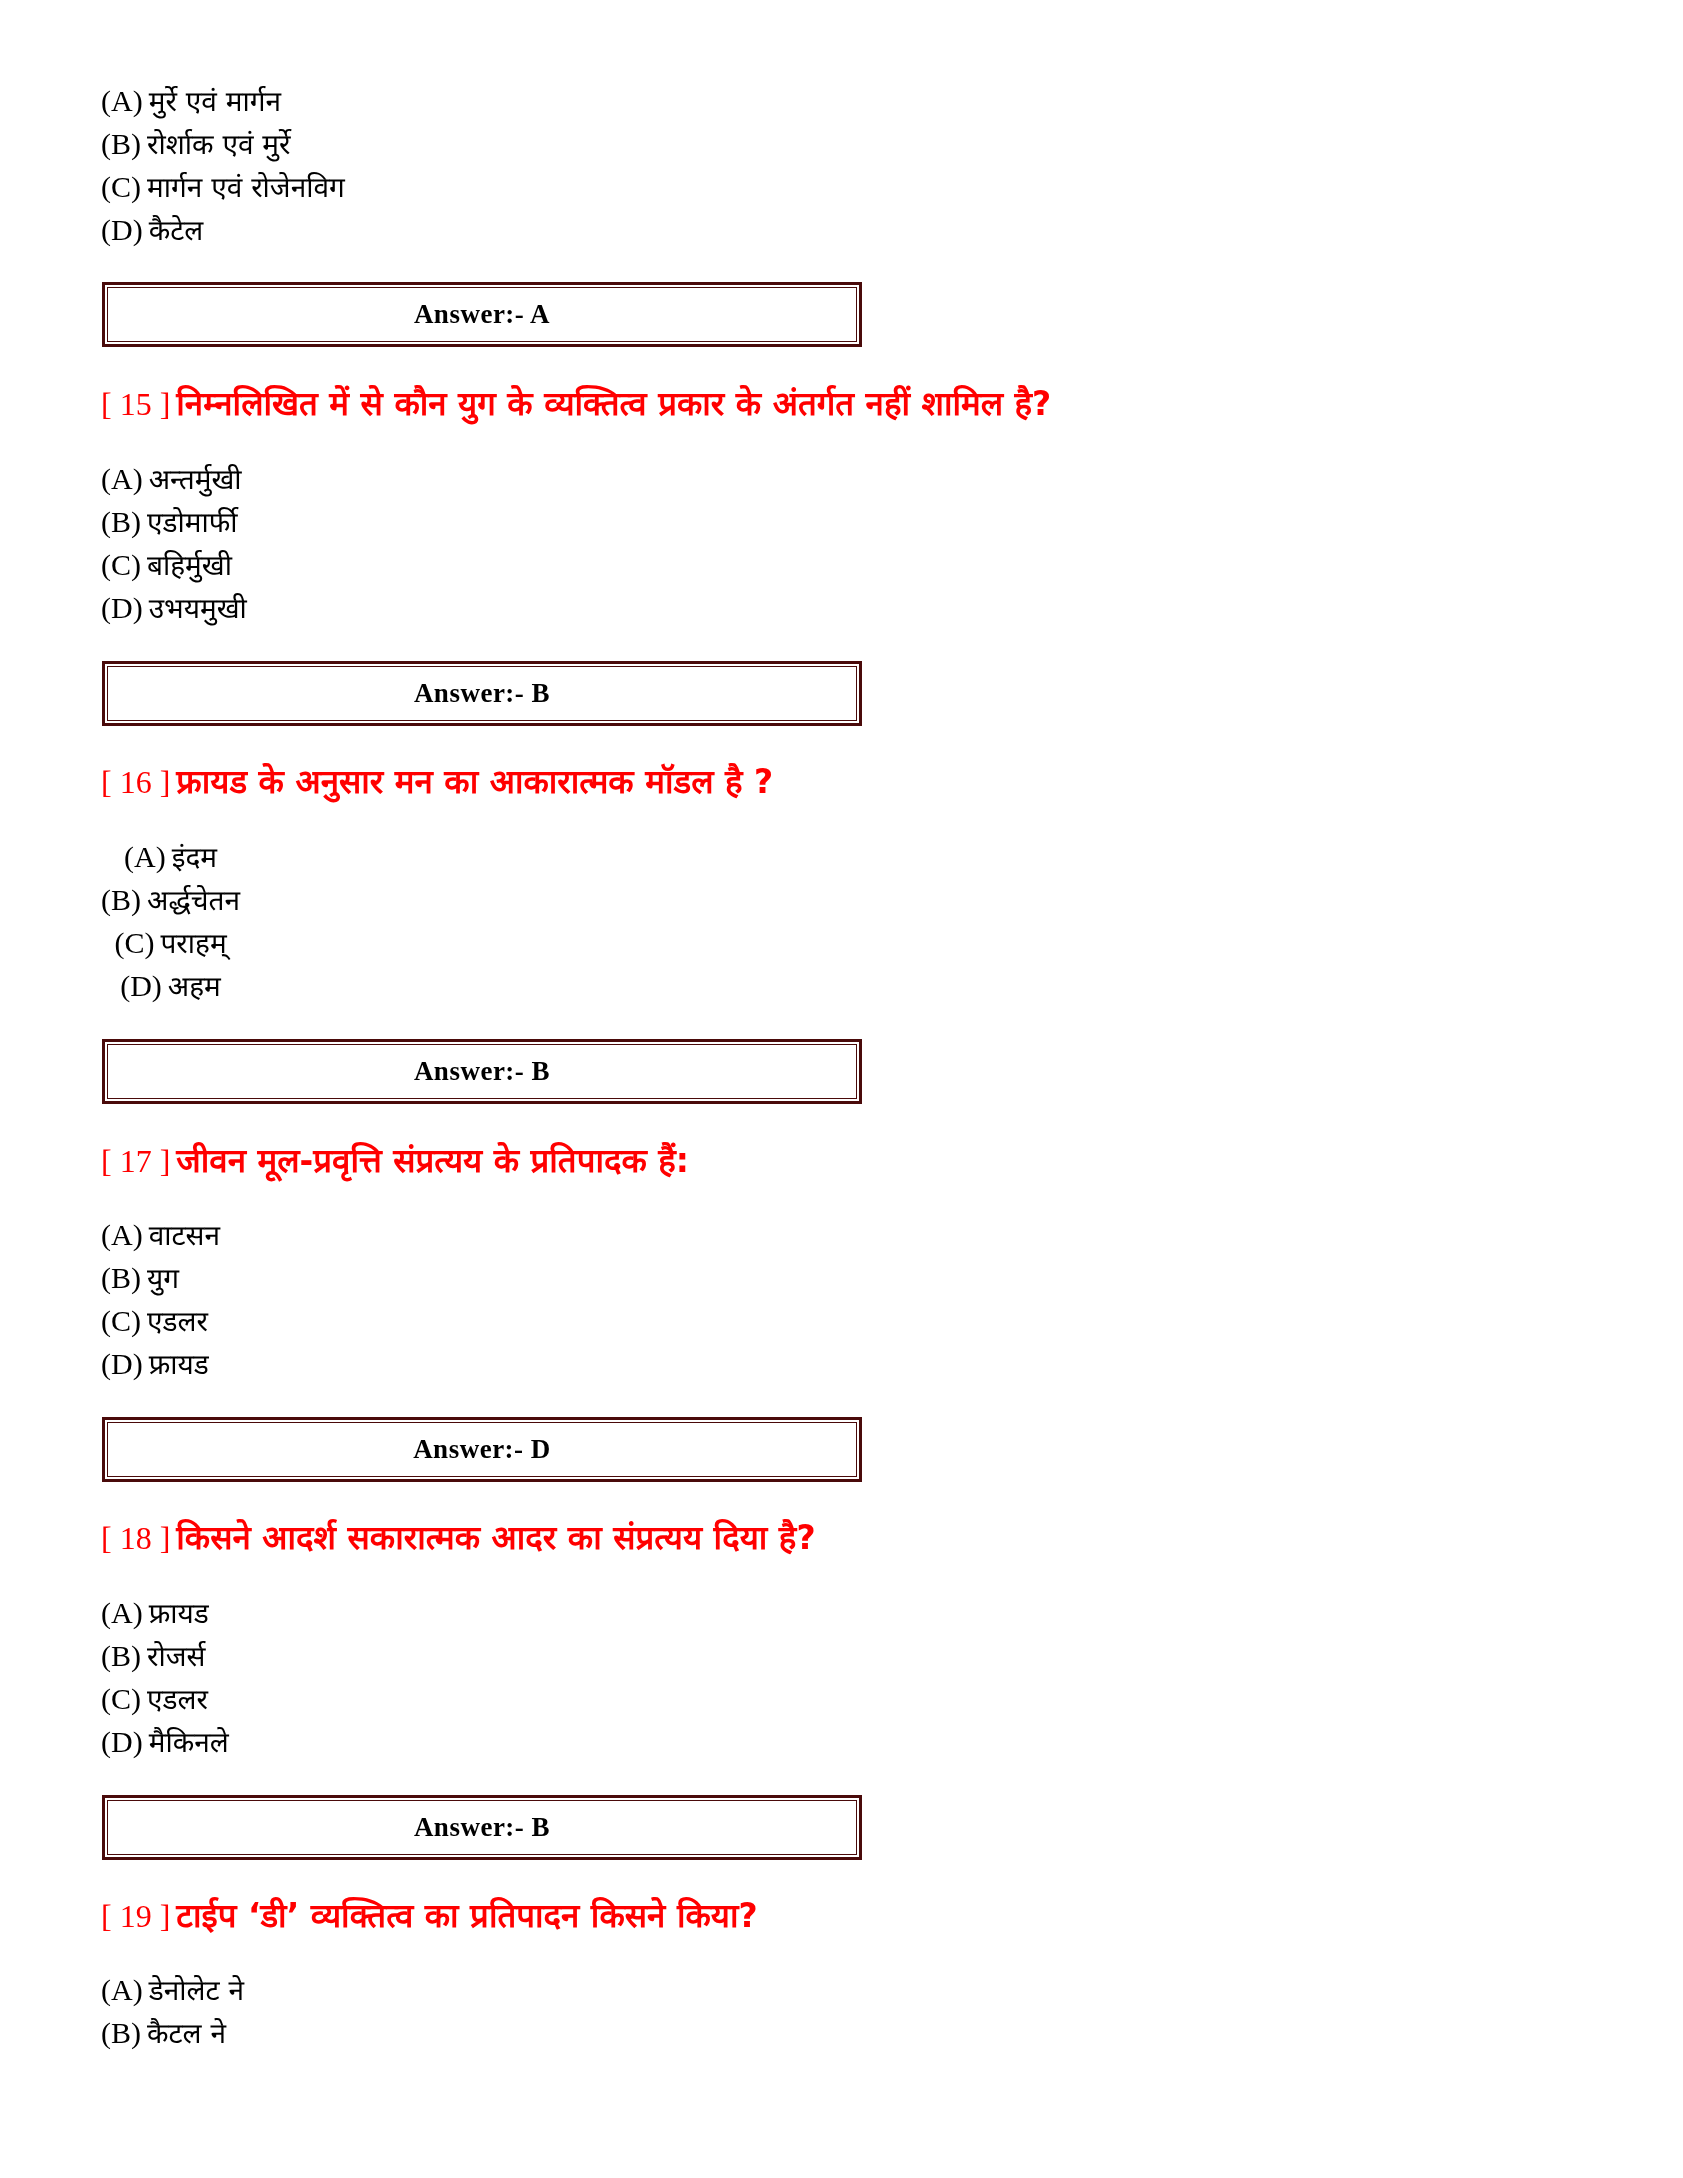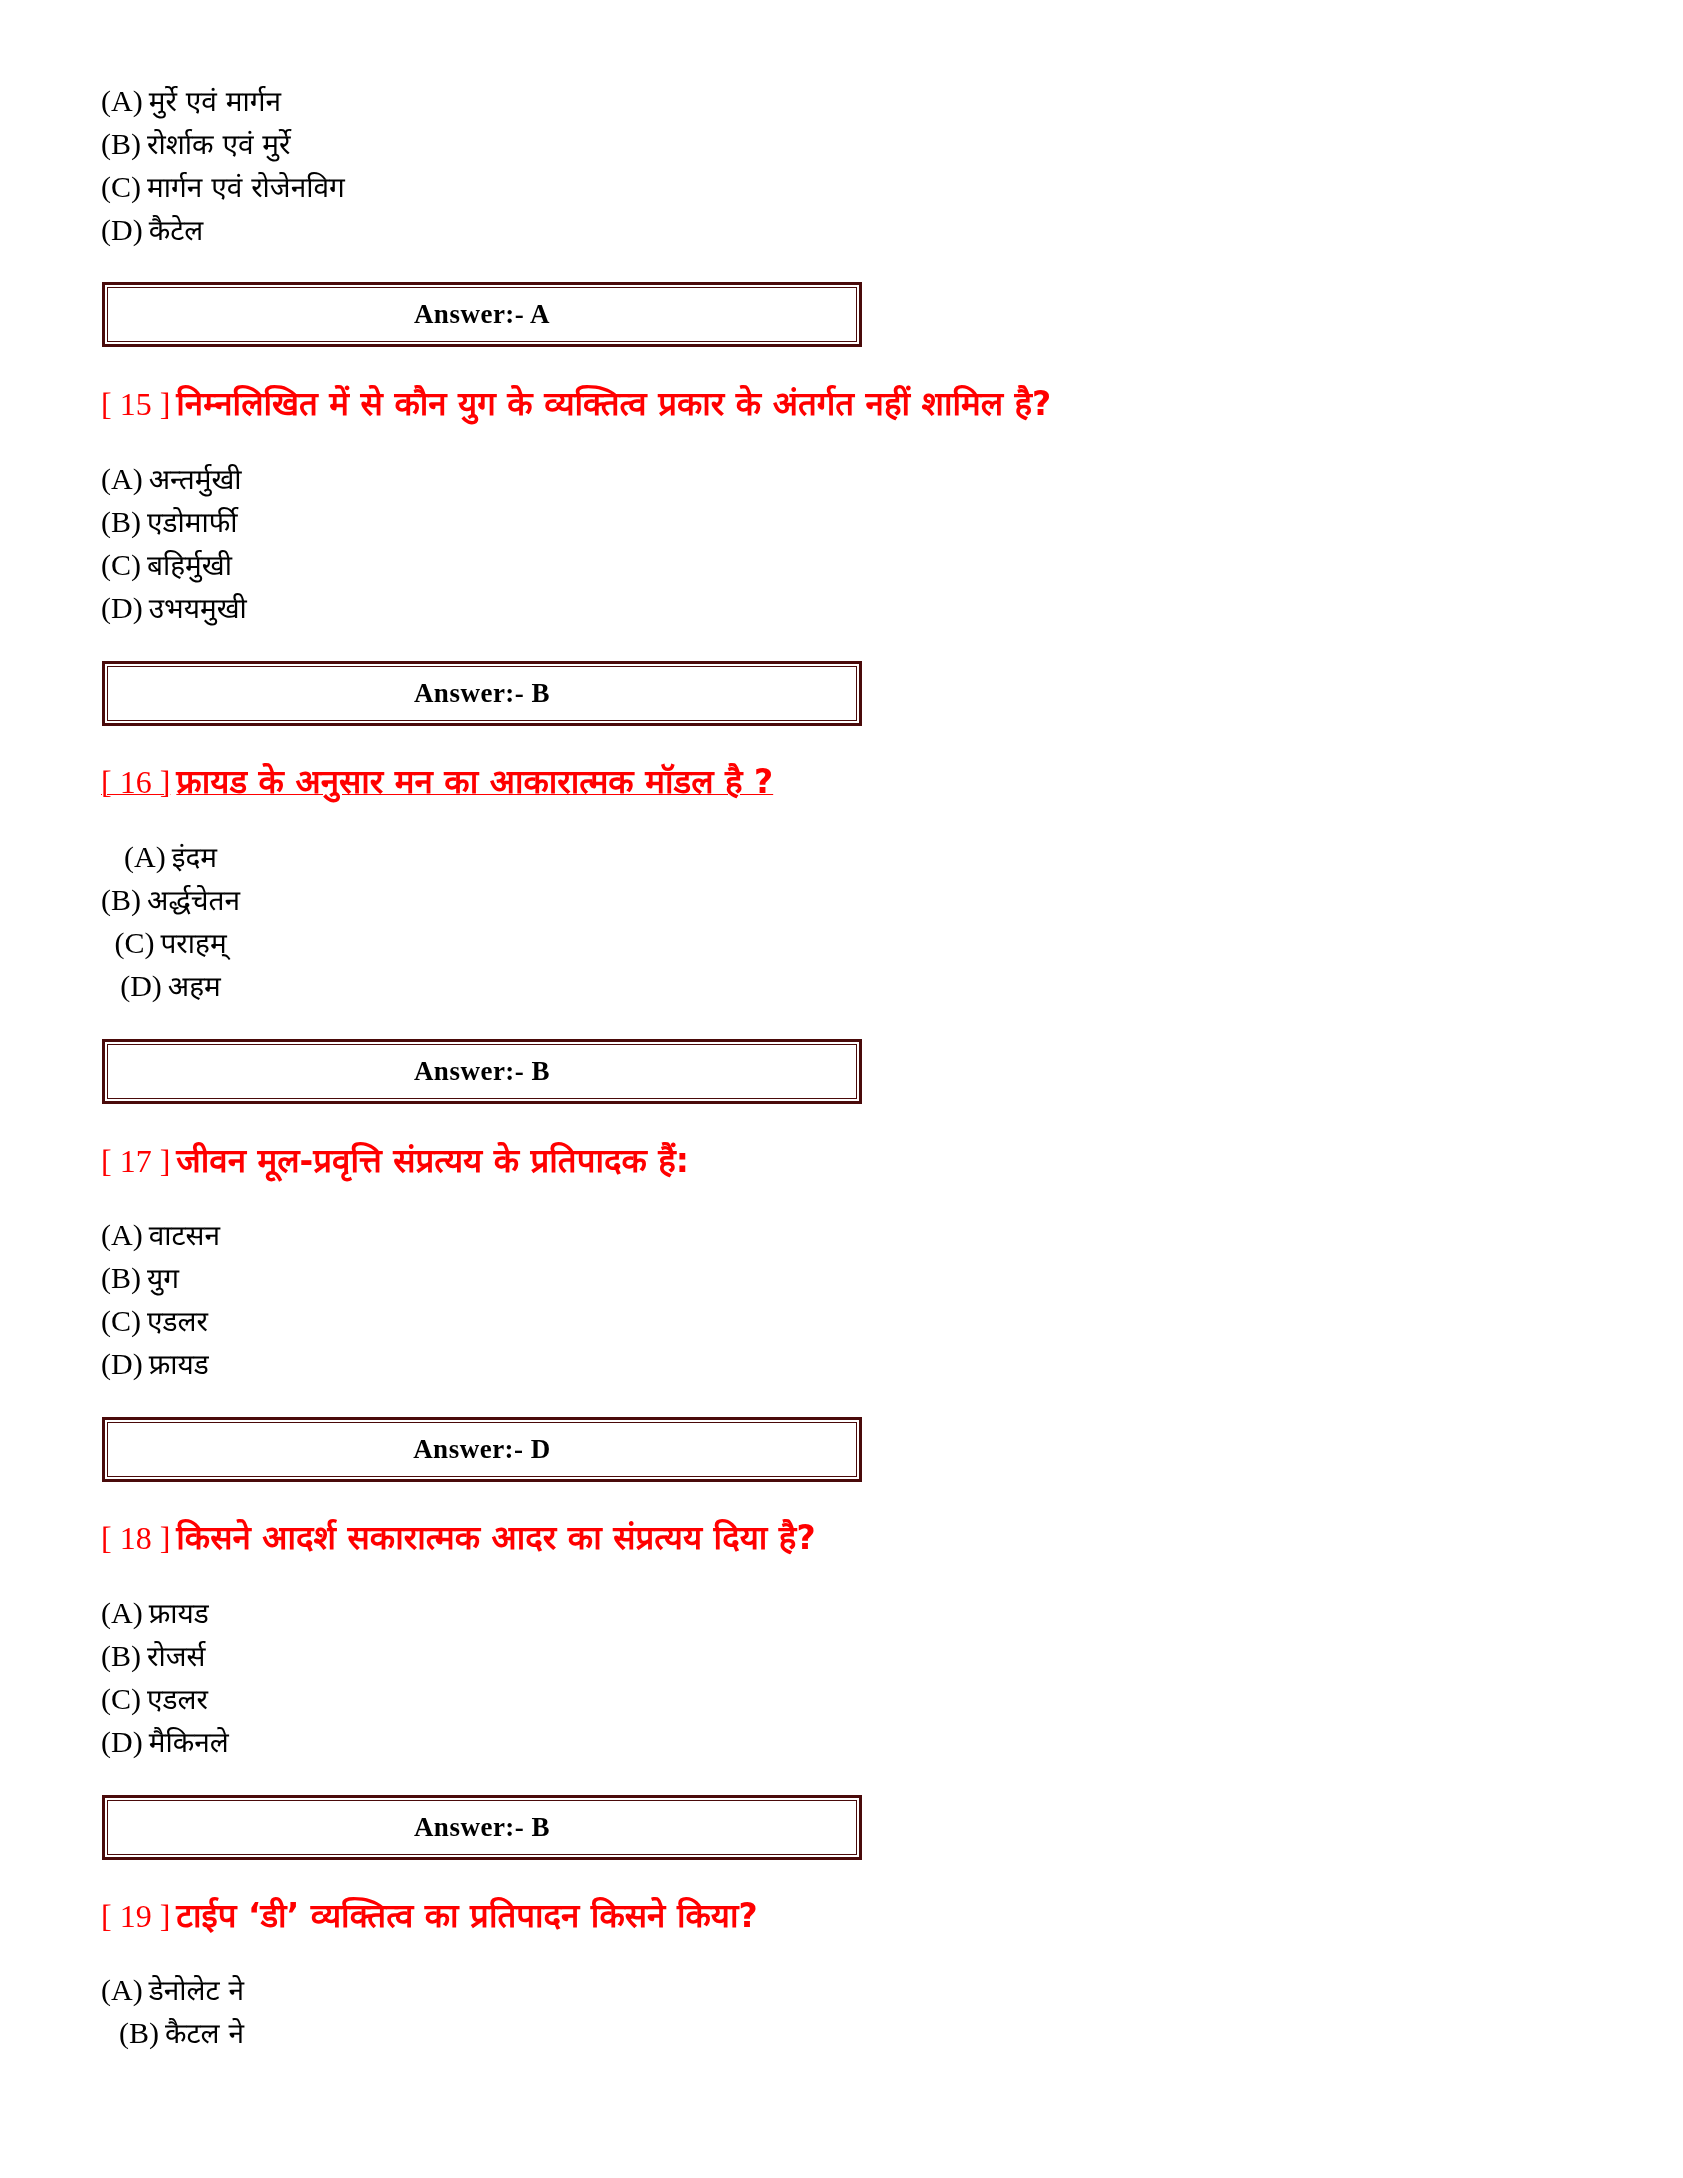--- a/index.html
+++ b/index.html
@@ -61,21 +61,21 @@
     <div class="opt"><span class="letter">(A)</span><span class="text">अन्तर्मुखी</span></div>
     <div class="opt"><span class="letter">(B)</span><span class="text">एडोमार्फी</span></div>
     <div class="opt"><span class="letter">(C)</span><span class="text">बहिर्मुखी</span></div>
     <div class="opt"><span class="letter">(D)</span><span class="text">उभयमुखी</span></div>
   </div>
 
   <div class="answer-box" style="top:661px;">
     <div class="answer-text">Answer:- B</div>
   </div>
 
-  <div class="question" style="top:760px;text-decoration:underline;">
+  <div class="question" style="top:760px;">
     <span class="qnum">[ 16 ]</span><span class="qtext">फ्रायड के अनुसार मन का आकारात्मक मॉडल है ?</span>
   </div>
   <div class="options" style="top:835px;text-align:center;">
     <div class="opt"><span class="letter">(A)</span><span class="text">इंदम</span></div>
     <div class="opt"><span class="letter">(B)</span><span class="text">अर्द्धचेतन</span></div>
     <div class="opt"><span class="letter">(C)</span><span class="text">पराहम्</span></div>
     <div class="opt"><span class="letter">(D)</span><span class="text">अहम</span></div>
   </div>
 
   <div class="answer-box" style="top:1039px;">
@@ -106,19 +106,19 @@
     <div class="opt"><span class="letter">(D)</span><span class="text">मैकिनले</span></div>
   </div>
 
   <div class="answer-box" style="top:1795px;">
     <div class="answer-text">Answer:- B</div>
   </div>
 
   <div class="question" style="top:1894px;">
     <span class="qnum">[ 19 ]</span><span class="qtext">टाईप ‘डी’ व्यक्तित्व का प्रतिपादन किसने किया?</span>
   </div>
-  <div class="options" style="top:1968px;text-align:right;">
+  <div class="options" style="top:1968px;">
     <div class="opt"><span class="letter">(A)</span><span class="text">डेनोलेट ने</span></div>
     <div class="opt"><span class="letter">(B)</span><span class="text">कैटल ने</span></div>
   </div>
 
 </div>
 
 
 </body></html>

